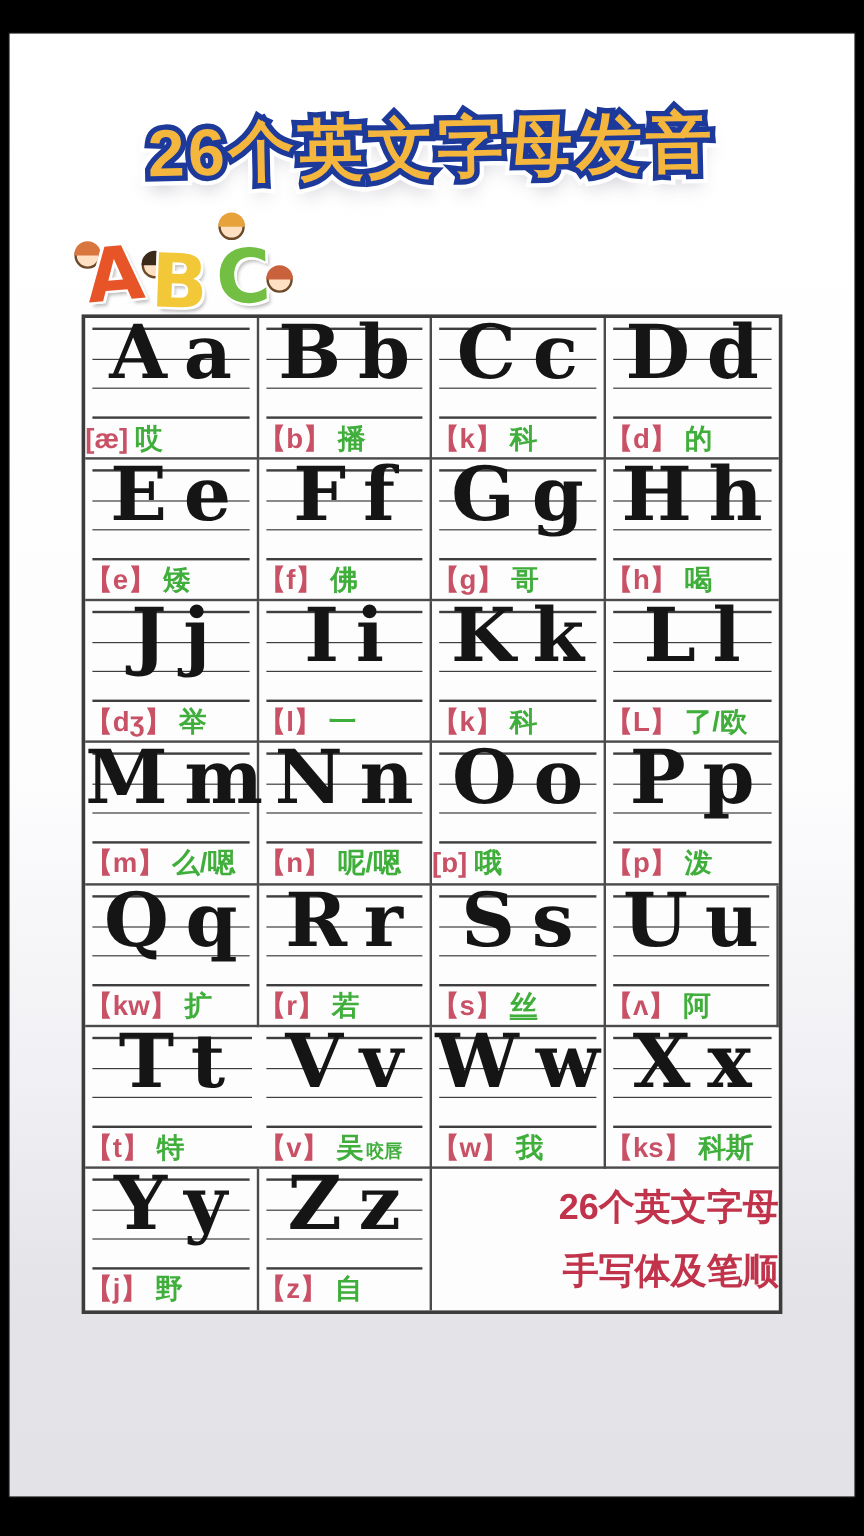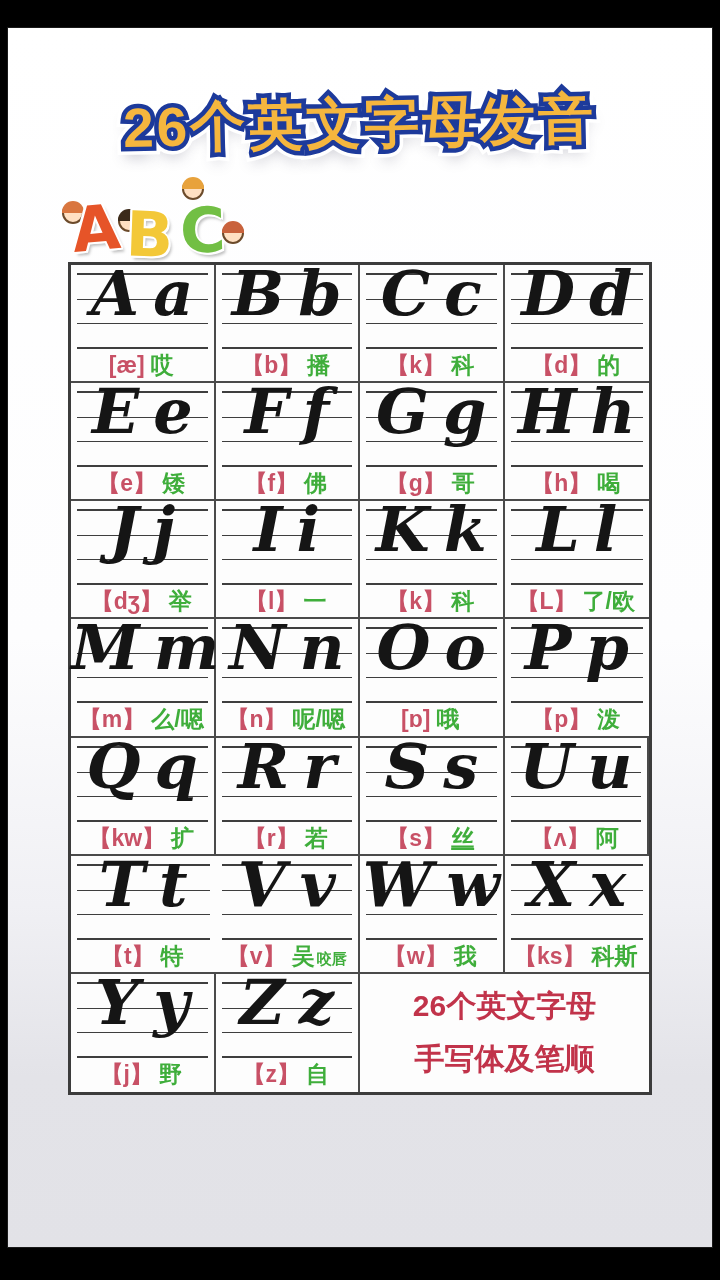--- a/index.html
+++ b/index.html
@@ -44,33 +44,33 @@
   .grid { position:absolute; left:60px; top:234px; width:584px; height:833px;
           display:grid; grid-template-columns:repeat(4,1fr); grid-template-rows:repeat(7,1fr);
           border:3px solid #3c3c3c; background:#fdfdfd; }
   .cell { position:relative; border-right:2px solid #4a4a4a; border-bottom:2px solid #4a4a4a; }
   .cell.last-col { border-right:none; }
   .cell.last-row { border-bottom:none; }
   .wline { position:absolute; left:6px; right:6px; height:0; border-top:2px solid #3e3e3e; }
   .wl1 { top:8px; }  .wl2 { top:34px; border-top-width:1.6px; }
   .wl3 { top:58px; border-top-width:1.6px; }  .wl4 { top:82px; }
   .letters { position:absolute; left:0; top:-6px; width:100%; text-align:center;
-             font-family:"DejaVu Serif", serif; font-style:italic; font-weight:700;
+             font-family:"DejaVu Serif", serif; font-weight:700;
              font-size:62px; line-height:70px; color:#151515; white-space:nowrap; }
   .letters .low { margin-left:14px; }
   .phon-row { position:absolute; left:0; top:85px; width:100%; height:32px; line-height:30px;
-              text-align:center; white-space:nowrap; font-weight:700; font-size:23px;border-radius:10px; }
+              white-space:nowrap; font-weight:700; font-size:23px;border-radius:10px; }
   .phon { color:var(--phonetic,#c85166); }
   .word { color:var(--word,#3fae3b); margin-left:6px; }
   .word.underline { text-decoration:underline; }
   .note { color:var(--word,#3fae3b); font-size:15px; margin-left:2px;font-family:Liberation Serif, serif; }
 
   .footer-cell { grid-column:span 2; border-right:none; border-bottom:none;
                  display:flex; flex-direction:column; justify-content:space-evenly;
-                 align-items:center; text-align:center;
+                 align-items:flex-end; text-align:center;
                  color:var(--footer-text,#c1334a); font-weight:700; font-size:30px; }
 </style>
 </head>
 <body>
 
 <div class="stage">
   <div class="screen">
 
     <div class="title-row">
       <div class="title-wrap">

